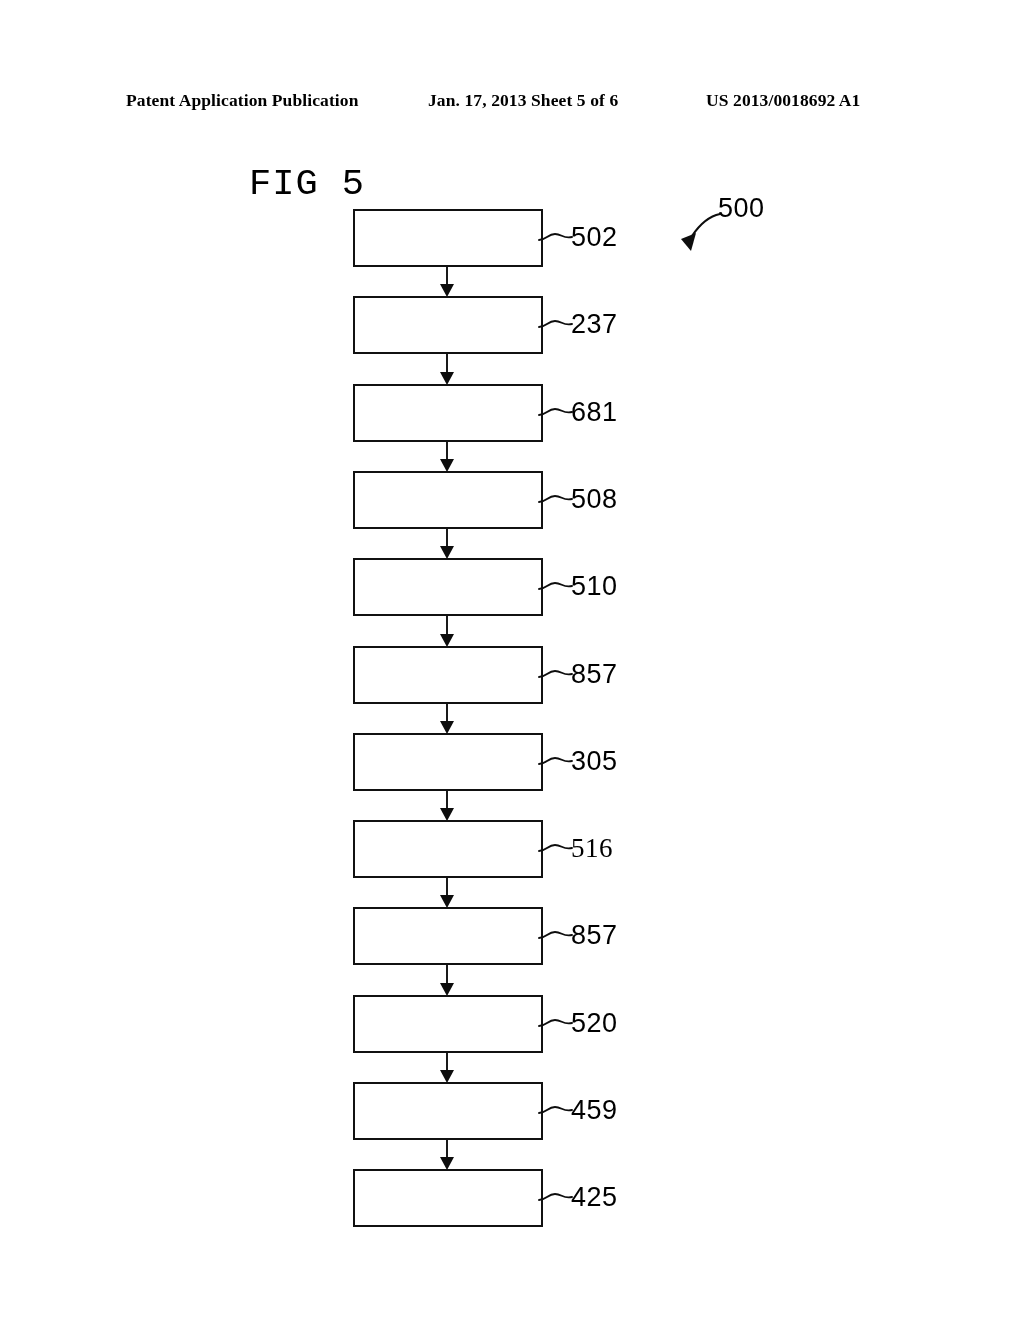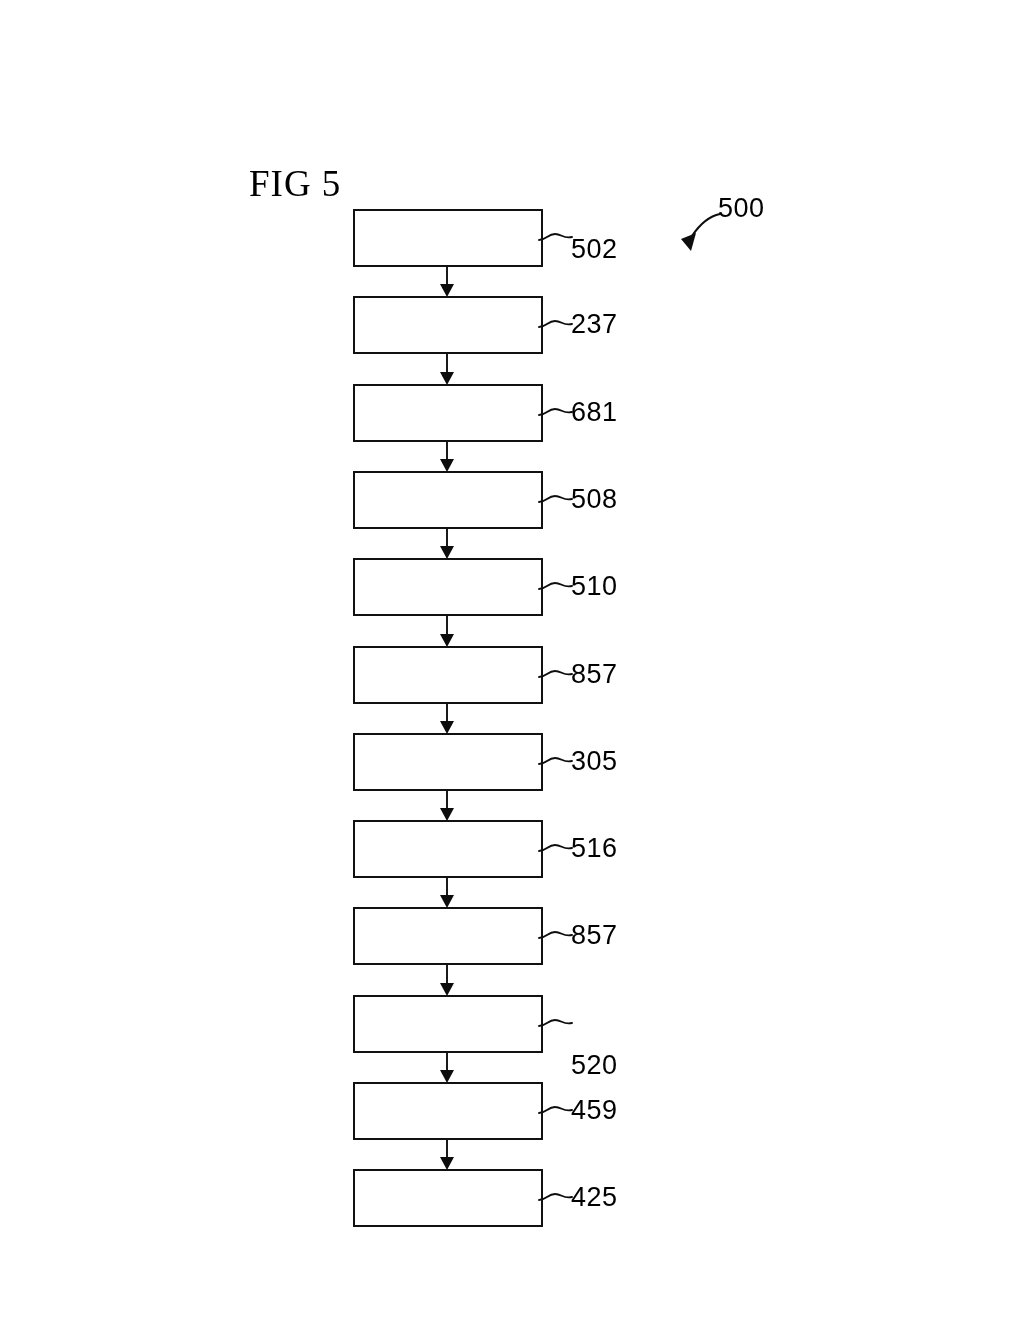--- a/index.html
+++ b/index.html
@@ -44,21 +44,21 @@
   }
   .hdr-left  { left: 126px; }
   .hdr-mid   { left: 428px; }
   .hdr-right { left: 706px; }
 
   
   .fig-label {
     position: absolute;
     left: 249px;
     top: 163px;
-    font-family: Liberation Serif, serif;
+    font-family: Liberation Mono, monospace;
     font-size: 37px;
     font-weight: 400;
     letter-spacing: 1px;
     line-height: 42px;
     white-space: nowrap;
   }
 
   
   .flow {
     position: absolute;
@@ -133,39 +133,44 @@
     line-height: 30px;
     white-space: nowrap;
     text-align: right;
   }
 </style>
 </head>
 <body>
 
 <div id="page">
 
+  <div class="pub-header">
+    <div class="hdr-seg hdr-left">Patent Application Publication</div>
+    <div class="hdr-seg hdr-mid">Jan. 17, 2013  Sheet 5 of 6</div>
+    <div class="hdr-seg hdr-right">US 2013/0018692 A1</div>
+  </div>
 
   <div class="fig-label">FIG 5</div>
 
   <div class="callout-500">
     <svg width="150" height="80" viewBox="0 0 150 80">
       <path d="M 60,24 C 50,26 40,34 32,46" fill="none" stroke="#0d0d0d" stroke-width="2.2" stroke-linecap="round"></path>
       <path d="M 31,61 L 36,43 L 21,49 Z" fill="#0d0d0d"></path>
     </svg>
   </div>
   <div class="callout-500-num">500</div>
 
   <div class="flow" id="flow">
       <div class="node" style="top: 209px;"></div>
       <div class="leader" style="top: 228px;">
         <svg width="40" height="20" viewBox="0 0 40 20">
           <path d="M 0,12 C 7,12 9,6 16,6 C 23,6 24,11 33,9" fill="none" stroke="#0d0d0d" stroke-width="1.9" stroke-linecap="round"></path>
         </svg>
       </div>
-      <div class="ref-num" style="top: 222px; margin-top: 12px;">502</div>
+      <div class="ref-num" style="top: 222px;">502</div>
       <div class="connector" style="top: 267px; height: 18.3px;"></div>
       <div class="arrowhead" style="top: 284.3px;"></div>
       <div class="node" style="top: 296.3px;"></div>
       <div class="leader" style="top: 315.3px;">
         <svg width="40" height="20" viewBox="0 0 40 20">
           <path d="M 0,12 C 7,12 9,6 16,6 C 23,6 24,11 33,9" fill="none" stroke="#0d0d0d" stroke-width="1.9" stroke-linecap="round"></path>
         </svg>
       </div>
       <div class="ref-num" style="top: 309.3px;">237</div>
       <div class="connector" style="top: 354.3px; height: 18.3px;"></div>
@@ -214,39 +219,39 @@
       </div>
       <div class="ref-num" style="top: 745.8px;">305</div>
       <div class="connector" style="top: 790.8px; height: 18.3px;"></div>
       <div class="arrowhead" style="top: 808.1px;"></div>
       <div class="node" style="top: 820.1px;"></div>
       <div class="leader" style="top: 839.1px;">
         <svg width="40" height="20" viewBox="0 0 40 20">
           <path d="M 0,12 C 7,12 9,6 16,6 C 23,6 24,11 33,9" fill="none" stroke="#0d0d0d" stroke-width="1.9" stroke-linecap="round"></path>
         </svg>
       </div>
-      <div class="ref-num" style="top: 833.1px;">516</div>
+      <div class="ref-num" style="top: 833.1px; font-family: Liberation Serif, serif;">516</div>
       <div class="connector" style="top: 878.1px; height: 18.3px;"></div>
       <div class="arrowhead" style="top: 895.4px;"></div>
       <div class="node" style="top: 907.4px;"></div>
       <div class="leader" style="top: 926.4px;">
         <svg width="40" height="20" viewBox="0 0 40 20">
           <path d="M 0,12 C 7,12 9,6 16,6 C 23,6 24,11 33,9" fill="none" stroke="#0d0d0d" stroke-width="1.9" stroke-linecap="round"></path>
         </svg>
       </div>
       <div class="ref-num" style="top: 920.4px;">857</div>
       <div class="connector" style="top: 965.4px; height: 18.3px;"></div>
       <div class="arrowhead" style="top: 982.7px;"></div>
       <div class="node" style="top: 994.7px;"></div>
       <div class="leader" style="top: 1013.7px;">
         <svg width="40" height="20" viewBox="0 0 40 20">
           <path d="M 0,12 C 7,12 9,6 16,6 C 23,6 24,11 33,9" fill="none" stroke="#0d0d0d" stroke-width="1.9" stroke-linecap="round"></path>
         </svg>
       </div>
-      <div class="ref-num" style="top: 1007.7px; margin-top: 42px;">520</div>
+      <div class="ref-num" style="top: 1007.7px;">520</div>
       <div class="connector" style="top: 1052.7px; height: 18.3px;"></div>
       <div class="arrowhead" style="top: 1070px;"></div>
       <div class="node" style="top: 1082px;"></div>
       <div class="leader" style="top: 1101px;">
         <svg width="40" height="20" viewBox="0 0 40 20">
           <path d="M 0,12 C 7,12 9,6 16,6 C 23,6 24,11 33,9" fill="none" stroke="#0d0d0d" stroke-width="1.9" stroke-linecap="round"></path>
         </svg>
       </div>
       <div class="ref-num" style="top: 1095px;">459</div>
       <div class="connector" style="top: 1140px; height: 18.3px;"></div>

